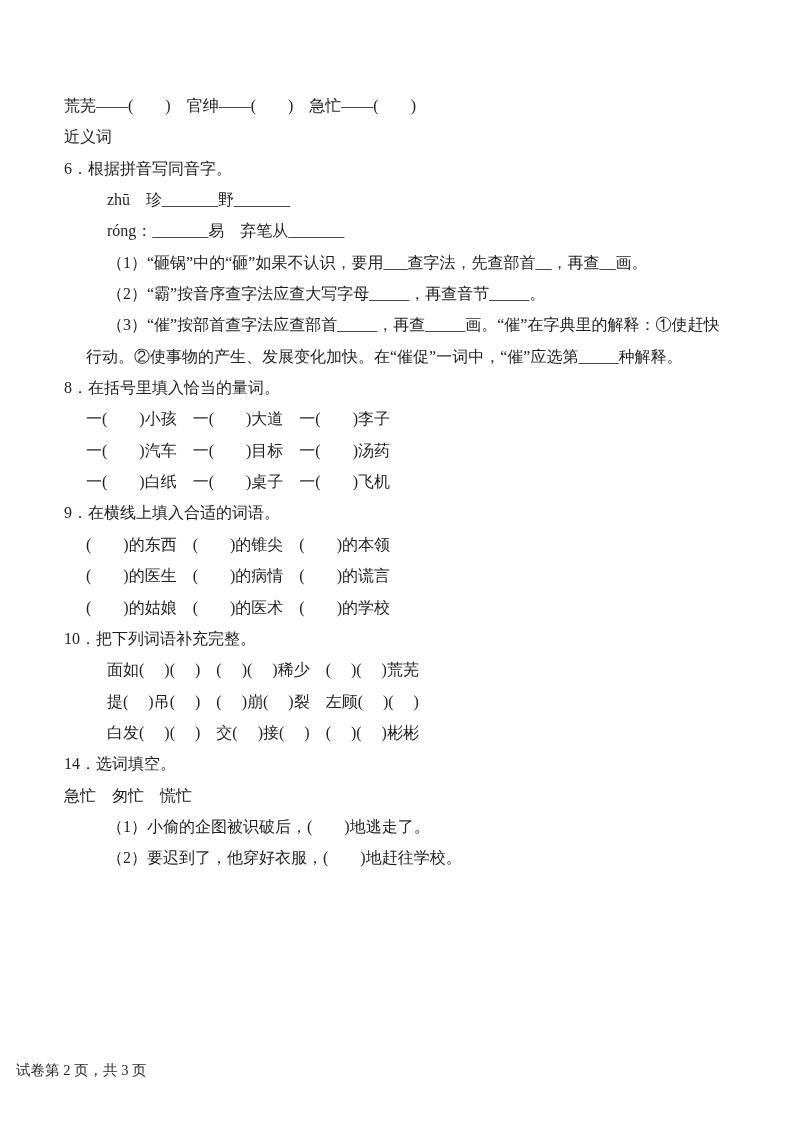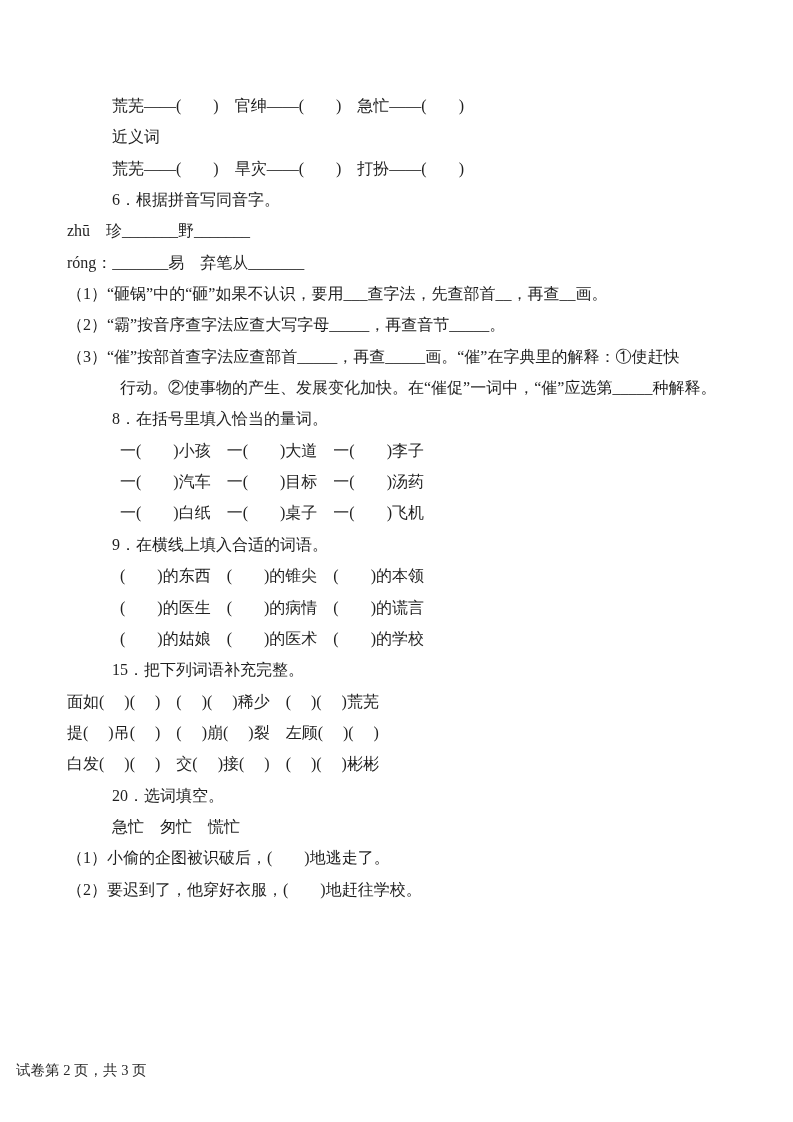--- a/index.html
+++ b/index.html
@@ -21,72 +21,71 @@
     position: absolute;
     top: 90px;
     left: 0;
     right: 0;
   }
   .line {
     font-size: 16px;
     line-height: 31.35px;
     height: 31.35px;
     white-space: nowrap;
-    padding-left: 120px;
+    padding-left: 86px;
     color: #1f1f1f;
   }
   
-  .ind1 { padding-left: 67px; }
-  .ind2 { padding-left: 112px; }
+  .ind1 { padding-left: 107px; }
+  .ind2 { padding-left: 64px; }
   .footer {
     position: absolute;
     top: 1060px;
     left: 16px;
     width: 100%;
     text-align: left;
     font-size: 14.5px;
     line-height: 20px;
     color: #2a2a2a;
   }
 </style>
 </head>
 <body>
 
 <div class="page">
   <div class="content">
 
     <div class="line ind2">荒芜——(　　)　官绅——(　　)　急忙——(　　)</div>
     <div class="line ind2">近义词</div>
-    <div class="line ind2">荒芜——(　　)　旱灾——(　　)　打扮——(　　)</div>
 
     <div class="line ind2">6．根据拼音写同音字。</div>
     <div class="line ind1">zhū　珍_______野_______</div>
     <div class="line ind1">róng：_______易　弃笔从_______</div>
 
     <div class="line ind1">（1）“砸锅”中的“砸”如果不认识，要用___查字法，先查部首__，再查__画。</div>
     <div class="line ind1">（2）“霸”按音序查字法应查大写字母_____，再查音节_____。</div>
     <div class="line ind1">（3）“催”按部首查字法应查部首_____，再查_____画。“催”在字典里的解释：①使赶快</div>
     <div class="line">行动。②使事物的产生、发展变化加快。在“催促”一词中，“催”应选第_____种解释。</div>
 
     <div class="line ind2">8．在括号里填入恰当的量词。</div>
     <div class="line">一(　　)小孩　一(　　)大道　一(　　)李子</div>
     <div class="line">一(　　)汽车　一(　　)目标　一(　　)汤药</div>
     <div class="line">一(　　)白纸　一(　　)桌子　一(　　)飞机</div>
 
     <div class="line ind2">9．在横线上填入合适的词语。</div>
     <div class="line">(　　)的东西　(　　)的锥尖　(　　)的本领</div>
     <div class="line">(　　)的医生　(　　)的病情　(　　)的谎言</div>
     <div class="line">(　　)的姑娘　(　　)的医术　(　　)的学校</div>
 
-    <div class="line ind2">15．把下列词语补充完整。</div>
+    <div class="line ind2">10．把下列词语补充完整。</div>
     <div class="line ind1">面如(　 )(　 )　(　 )(　 )稀少　(　 )(　 )荒芜</div>
     <div class="line ind1">提(　 )吊(　 )　(　 )崩(　 )裂　左顾(　 )(　 )</div>
     <div class="line ind1">白发(　 )(　 )　交(　 )接(　 )　(　 )(　 )彬彬</div>
 
-    <div class="line ind2">20．选词填空。</div>
+    <div class="line ind2">14．选词填空。</div>
     <div class="line ind2">急忙　匆忙　慌忙</div>
     <div class="line ind1">（1）小偷的企图被识破后，(　　)地逃走了。</div>
     <div class="line ind1">（2）要迟到了，他穿好衣服，(　　)地赶往学校。</div>
 
   </div>
 
   <div class="footer">试卷第 2 页，共 3 页</div>
 </div>
 
 </body></html>

